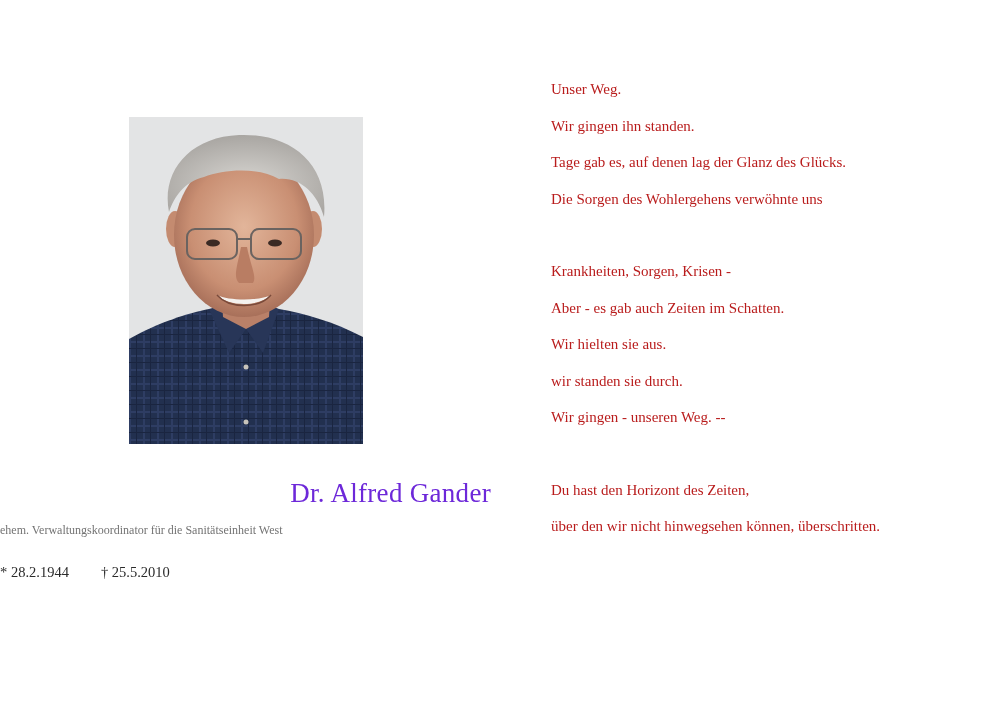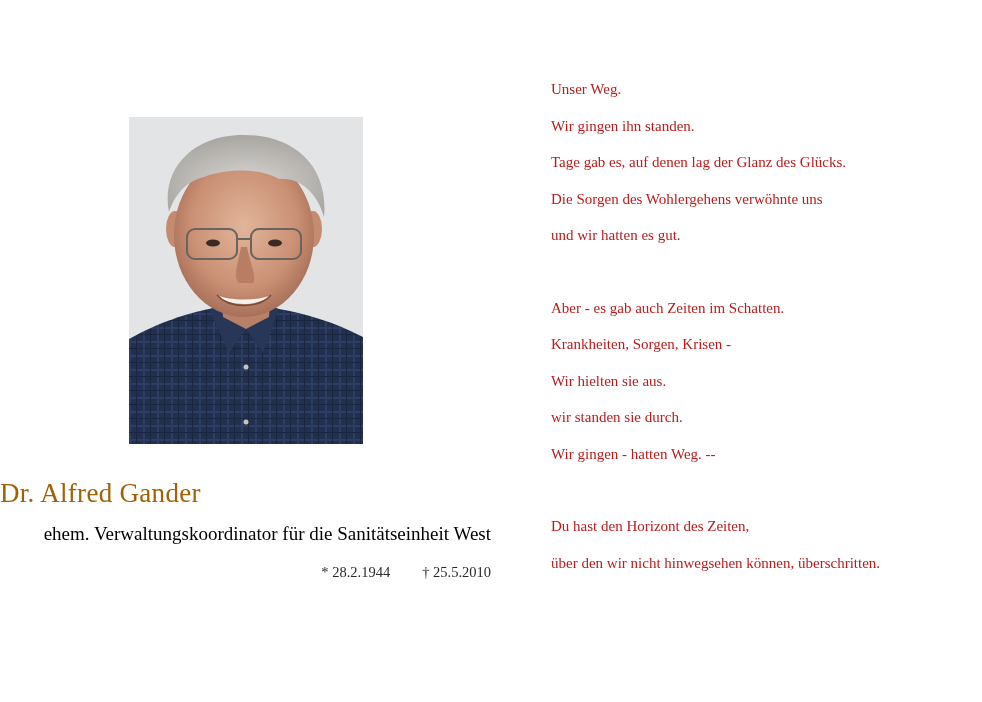--- a/index.html
+++ b/index.html
@@ -30,42 +30,42 @@
       height: 327px;
       background: linear-gradient(180deg, #e6e7e8 0%, #dedfe0 55%, #d9dadb 100%);
       overflow: hidden;
     }
     .photo svg { display: block; width: 100%; height: 100%; }
     .name {
       position: absolute;
       left: 0;
       width: 491px;
       top: 478px;
-      text-align: left;
+      text-align: right;
       font-size: 27px;
       font-family: "Liberation Serif", "DejaVu Serif", serif;
-      color: #a16207;
+      color: #6d28d9;
       letter-spacing: 0.3px;
     }
     .title {
       position: absolute;
       left: 0;
       width: 491px;
       top: 523px;
-      text-align: right;
-      font-size: 19px;
+      text-align: left;
+      font-size: 12px;
       font-family: "Liberation Serif", "DejaVu Serif", serif;
-      color: #000000;
+      color: #737373;
     }
     .dates {
       position: absolute;
       left: 0;
       width: 491px;
       top: 564px;
-      text-align: right;
+      text-align: left;
       font-size: 14.5px;
       font-family: "Liberation Serif", "DejaVu Serif", serif;
       color: #2a2a2a;
     }
     .dates span { display: inline-block; }
     .dates .gap { width: 32px; }
     
     .poem {
       position: absolute;
       left: 551px;
@@ -144,29 +144,28 @@
   <div class="dates">
     <span>* 28.2.1944</span><span class="gap"></span><span>† 25.5.2010</span>
   </div>
 
   <div class="poem">
     <div>
       <div class="line">Unser Weg.</div>
       <div class="line">Wir gingen ihn standen.</div>
       <div class="line">Tage gab es, auf denen lag der Glanz des Glücks.</div>
       <div class="line">Die Sorgen des Wohlergehens verwöhnte uns</div>
-      <div class="line">und wir hatten es gut.</div>
     </div>
     <div class="stanza-gap"></div>
     <div>
+      <div class="line">Krankheiten, Sorgen, Krisen -</div>
       <div class="line">Aber - es gab auch Zeiten im Schatten.</div>
-      <div class="line">Krankheiten, Sorgen, Krisen -</div>
       <div class="line">Wir hielten sie aus.</div>
       <div class="line">wir standen sie durch.</div>
-      <div class="line">Wir gingen - hatten Weg. --</div>
+      <div class="line">Wir gingen - unseren Weg. --</div>
     </div>
     <div class="stanza-gap"></div>
     <div>
       <div class="line">Du hast den Horizont des Zeiten,</div>
       <div class="line">über den wir nicht hinwegsehen können, überschritten.</div>
     </div>
   </div>
 
 </div>
 

